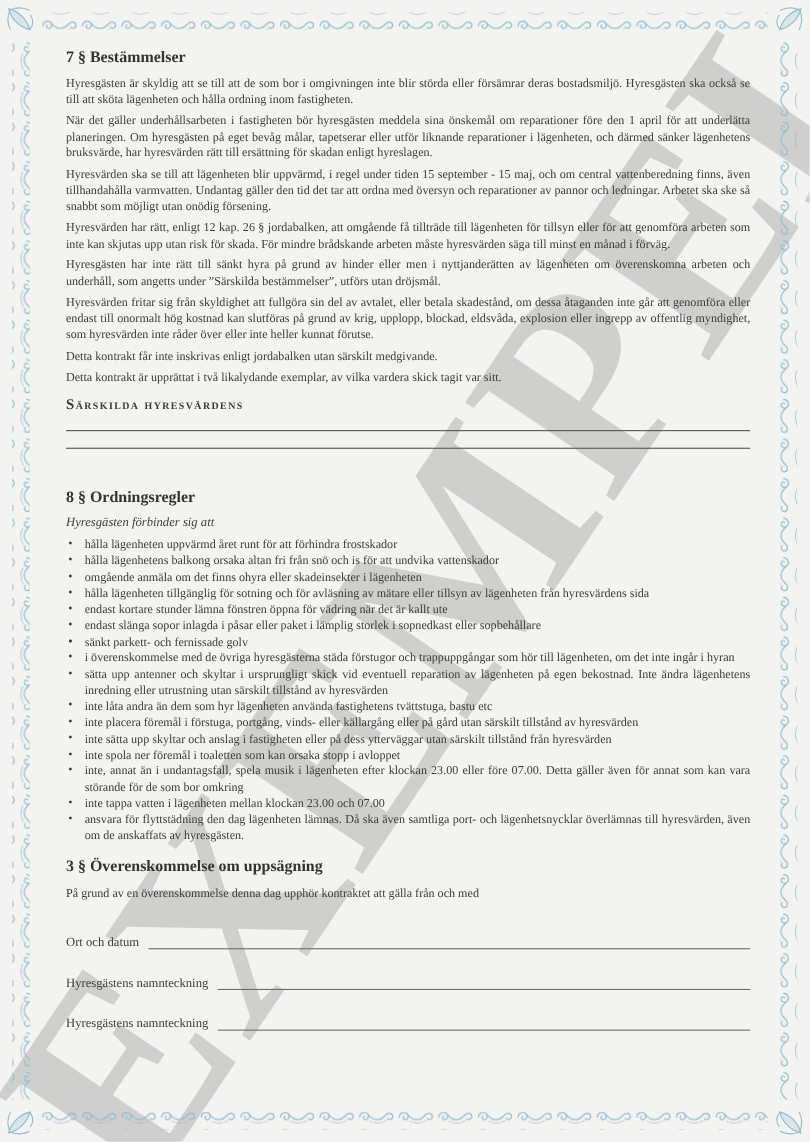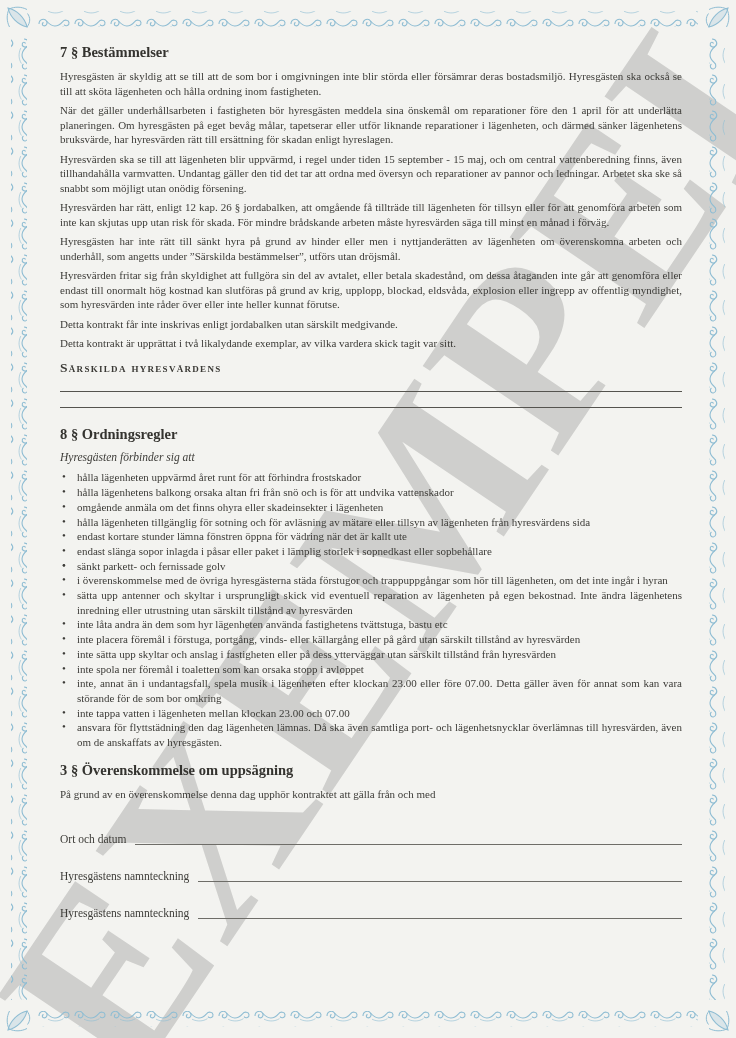--- a/index.html
+++ b/index.html
@@ -58,21 +58,21 @@
     letter-spacing: 1.3px;
     color: #3a3935;
     margin: 10px 0 0 0;
   }
   .rules { margin-top: 15px; }
   .rule {
     border-top: 1.2px solid #55544f;
     height: 0;
   }
   .rule + .rule { margin-top: 15px; }
-  .sec8 { margin-top: 18px; }
+  .sec8 { margin-top: 36px; }
   p.intro {
     font-style: italic;
     font-size: 11.5px;
     margin: 0 0 7px 0;
   }
   ul.ordning {
     list-style: none;
     margin: 0;
     padding: 0;
   }

